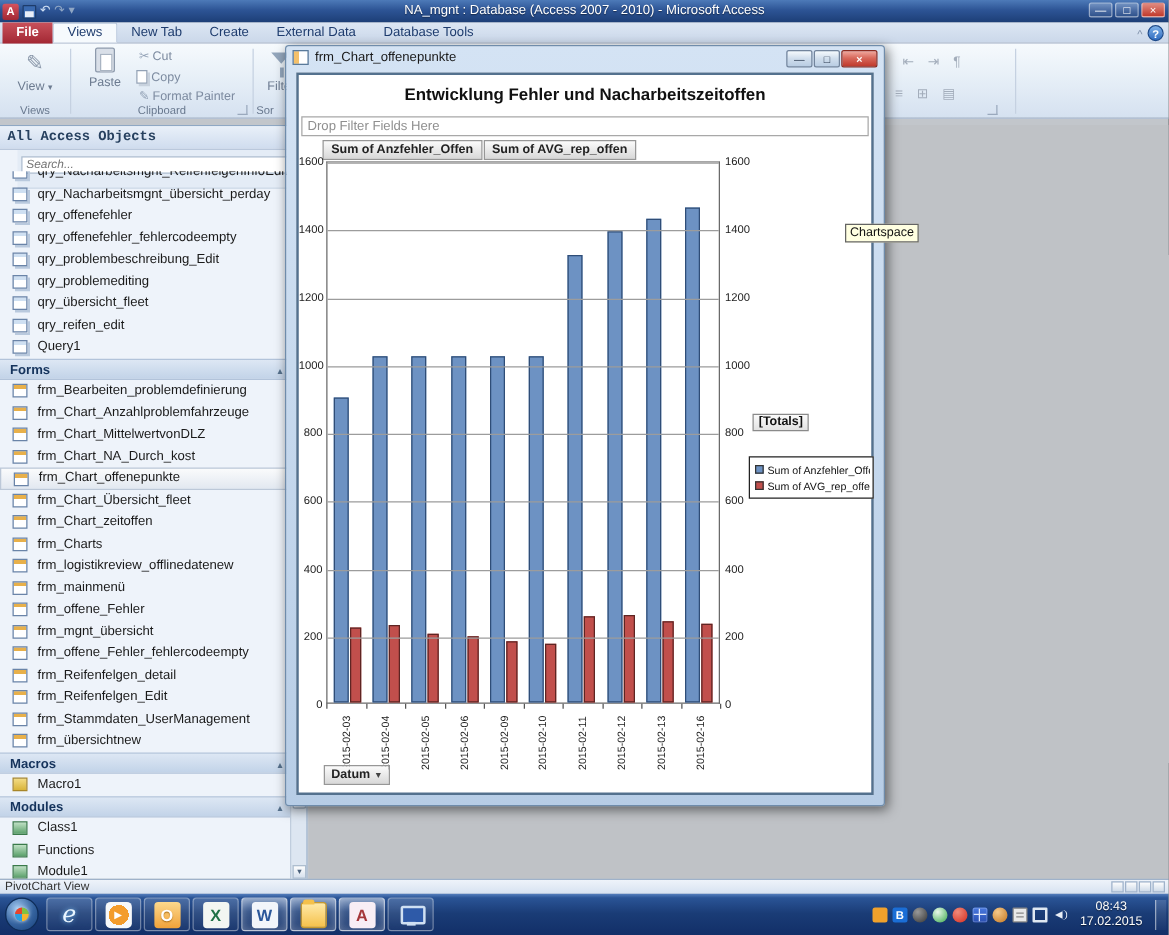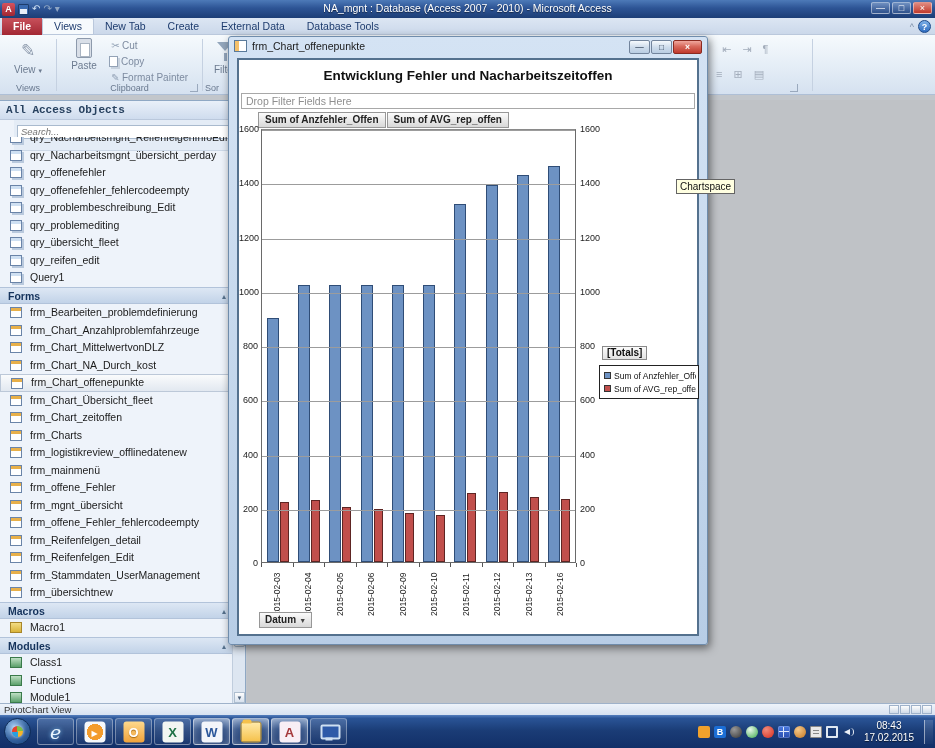--- a/index.html
+++ b/index.html
@@ -119,21 +119,21 @@
   .bgrp{flex:1;display:flex;align-items:flex-end;justify-content:center;}
   .bar{border-style:solid;border-width:1px;}
   .tick{position:absolute;width:1px;height:4px;background:#555;top:503px;}
   #xlabels{position:absolute;left:22px;top:508px;width:315px;height:48px;}
   .xlab{position:absolute;top:0;height:48px;display:flex;justify-content:center;}
   .xlab span{writing-mode:vertical-rl;transform:rotate(180deg);font-size:8.5px;color:#222;}
   #datumbtn{position:absolute;left:20px;top:552px;height:16px;border:1px solid #979797;
     font-size:10px;font-weight:bold;color:#222;line-height:14px;padding:0 5px;
     background:linear-gradient(#fbfbfb,#d8d8d8);}
   #datumbtn .dd{font-size:7px;color:#444;margin-left:3px;}
-  #legendtitle{position:absolute;left:363px;top:286px;height:14px;border:1px solid #8a8a8a;
+  #legendtitle{position:absolute;left:363px;top:271px;height:14px;border:1px solid #8a8a8a;
     background:linear-gradient(#fbfbfb,#e2e2e2);font-size:10px;font-weight:bold;color:#111;
     line-height:12px;padding:0 4px;}
   #legendbox{position:absolute;left:360px;top:305px;width:100px;border:1px solid #222;
     background:#fff;padding:3px 2px;}
   .lrow{display:flex;align-items:center;height:13px;white-space:nowrap;overflow:hidden;}
   .lswatch{width:7px;height:7px;border:1px solid #333;margin:0 3px 0 2px;flex:none;}
   .lrow span{font-size:8.5px;color:#111;}
 
   #chartspace-tip{position:absolute;left:676px;top:179px;background:#ffffe1;border:1px solid #646464;
     font-size:10px;color:#111;padding:0 3px;line-height:13px;z-index:40;}

